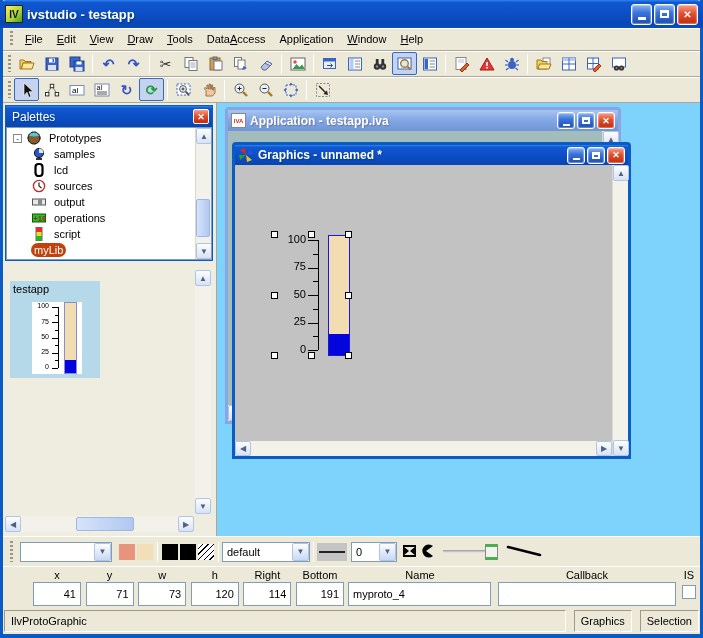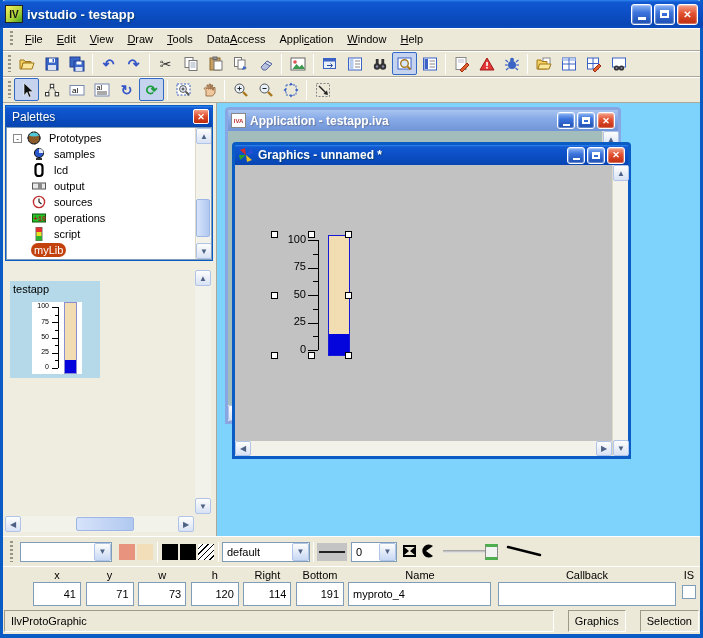--- a/index.html
+++ b/index.html
@@ -129,21 +129,21 @@
   .props { height:42px; flex:none; background:#ECE9D8; border-top:1px solid #fff; padding:1px 2px 0 2px; position:relative; }
   .p-labels { height:14px; position:relative; }
   .p-labels span { position:absolute; top:1px; transform:translateX(-50%); }
   .p-fields { height:22px; position:relative; }
   .pfield { position:absolute; height:22px; background:#fff; border:1px solid #7F9DB9; font-family:"Liberation Sans",sans-serif;
     font-size:11px; padding:11px 4px; }
   .pfield.num { text-align:right; }
   .ischeck { position:absolute; width:14px; height:14px; top:3px; background:#fff; border:1px solid #7F9DB9; }
 
   
-  .statusbar { height:26px; flex:none; display:flex; align-items:stretch; gap:14px; background:#ECE9D8; padding:2px 1px; }
+  .statusbar { height:26px; flex:none; display:flex; align-items:stretch; gap:8px; background:#ECE9D8; padding:2px 1px; }
   .spane { border:1px solid; border-color:#9D9A87 #fff #fff #9D9A87; display:flex; align-items:center; padding:0 6px; background:#ECE9D8; }
   .spane.grow { flex:1; }
   .bottom-border { height:4px; flex:none; margin:0 -3px; background:#0A5BC4; }
 </style>
 </head>
 <body>
 
 <div class="window">
 
   <div class="titlebar">
@@ -551,35 +551,35 @@
                   <svg width="16" height="16" viewBox="0 0 16 16">
                     <rect x="4.5" y="2" width="7" height="12" rx="3" fill="none" stroke="#000" stroke-width="2.2"></rect>
                   </svg>
                 </span>
                 <span class="tree-label">lcd</span>
               </div>
               <div class="tree-row">
                 <span style="width: 24px; flex: 0 0 auto;"></span>
                 <span class="tree-icon">
                   <svg width="16" height="16" viewBox="0 0 16 16">
+                    <circle cx="8" cy="8" r="5.6" fill="#fff" stroke="#C03030" stroke-width="1.4"></circle>
+                    <path d="M8 4.5V8l2.5 2" stroke="#222" fill="none" stroke-width="1.2"></path>
+                  </svg>
+                </span>
+                <span class="tree-label">sources</span>
+              </div>
+              <div class="tree-row">
+                <span style="width: 24px; flex: 0 0 auto;"></span>
+                <span class="tree-icon">
+                  <svg width="16" height="16" viewBox="0 0 16 16">
                     <rect x="1.5" y="5" width="13" height="6" fill="#E8E8E8" stroke="#555"></rect>
                     <rect x="7" y="5" width="4" height="6" fill="#8A8A8A"></rect>
                   </svg>
                 </span>
                 <span class="tree-label">output</span>
-              </div>
-              <div class="tree-row">
-                <span style="width: 24px; flex: 0 0 auto;"></span>
-                <span class="tree-icon">
-                  <svg width="16" height="16" viewBox="0 0 16 16">
-                    <circle cx="8" cy="8" r="5.6" fill="#fff" stroke="#C03030" stroke-width="1.4"></circle>
-                    <path d="M8 4.5V8l2.5 2" stroke="#222" fill="none" stroke-width="1.2"></path>
-                  </svg>
-                </span>
-                <span class="tree-label">sources</span>
               </div>
               <div class="tree-row">
                 <span style="width: 24px; flex: 0 0 auto;"></span>
                 <span class="tree-icon">
                   <svg width="16" height="16" viewBox="0 0 16 16">
                     <rect x="1.5" y="4" width="13" height="8" fill="#28C028" stroke="#0A5A0A"></rect>
                     <text x="2.5" y="10.5" font-size="7" fill="#A02020" font-family="Liberation Mono" font-weight="bold">+10</text>
                   </svg>
                 </span>
                 <span class="tree-label">operations</span>

